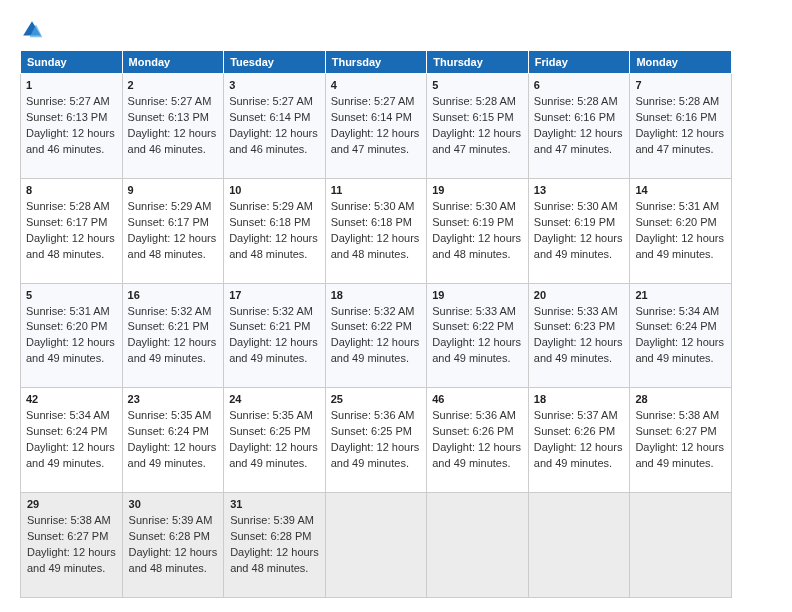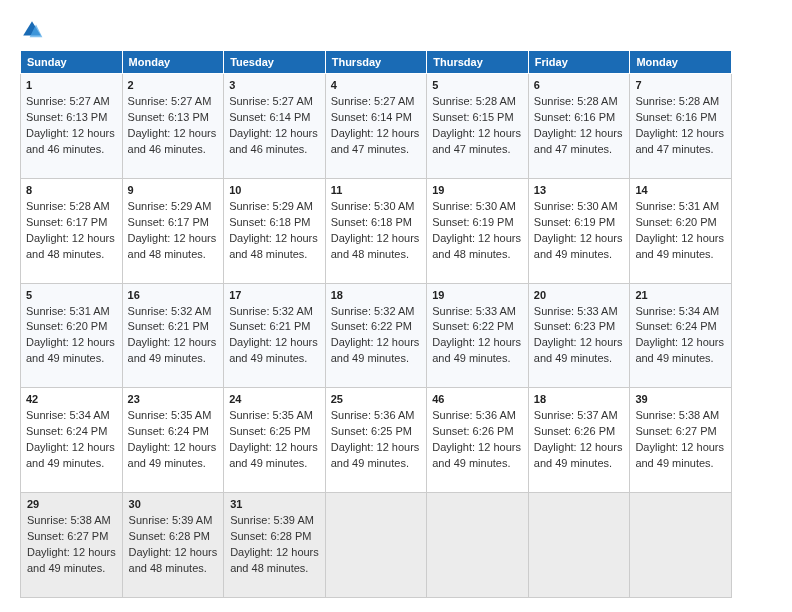--- a/index.html
+++ b/index.html
@@ -159,21 +159,21 @@
           <td><span class="day-num">20</span><span class="day-info">Sunrise: 5:33 AM<br>Sunset: 6:23 PM<br>Daylight: 12 hours and 49 minutes.</span></td>
           <td><span class="day-num">21</span><span class="day-info">Sunrise: 5:34 AM<br>Sunset: 6:24 PM<br>Daylight: 12 hours and 49 minutes.</span></td>
         </tr>
         <tr>
           <td><span class="day-num">42</span><span class="day-info">Sunrise: 5:34 AM<br>Sunset: 6:24 PM<br>Daylight: 12 hours and 49 minutes.</span></td>
           <td><span class="day-num">23</span><span class="day-info">Sunrise: 5:35 AM<br>Sunset: 6:24 PM<br>Daylight: 12 hours and 49 minutes.</span></td>
           <td><span class="day-num">24</span><span class="day-info">Sunrise: 5:35 AM<br>Sunset: 6:25 PM<br>Daylight: 12 hours and 49 minutes.</span></td>
           <td><span class="day-num">25</span><span class="day-info">Sunrise: 5:36 AM<br>Sunset: 6:25 PM<br>Daylight: 12 hours and 49 minutes.</span></td>
           <td><span class="day-num">46</span><span class="day-info">Sunrise: 5:36 AM<br>Sunset: 6:26 PM<br>Daylight: 12 hours and 49 minutes.</span></td>
           <td><span class="day-num">18</span><span class="day-info">Sunrise: 5:37 AM<br>Sunset: 6:26 PM<br>Daylight: 12 hours and 49 minutes.</span></td>
-          <td><span class="day-num">39</span><span class="day-info">Sunrise: 5:38 AM<br>Sunset: 6:27 PM<br>Daylight: 12 hours and 49 minutes.</span></td>
+          <td><span class="day-num">28</span><span class="day-info">Sunrise: 5:38 AM<br>Sunset: 6:27 PM<br>Daylight: 12 hours and 49 minutes.</span></td>
         </tr>
         <tr>
           <td><span class="day-num">29</span><span class="day-info">Sunrise: 5:38 AM<br>Sunset: 6:27 PM<br>Daylight: 12 hours and 49 minutes.</span></td>
           <td><span class="day-num">30</span><span class="day-info">Sunrise: 5:39 AM<br>Sunset: 6:28 PM<br>Daylight: 12 hours and 48 minutes.</span></td>
           <td><span class="day-num">31</span><span class="day-info">Sunrise: 5:39 AM<br>Sunset: 6:28 PM<br>Daylight: 12 hours and 48 minutes.</span></td>
           <td class="empty"></td>
           <td class="empty"></td>
           <td class="empty"></td>
           <td class="empty"></td>
         </tr>

